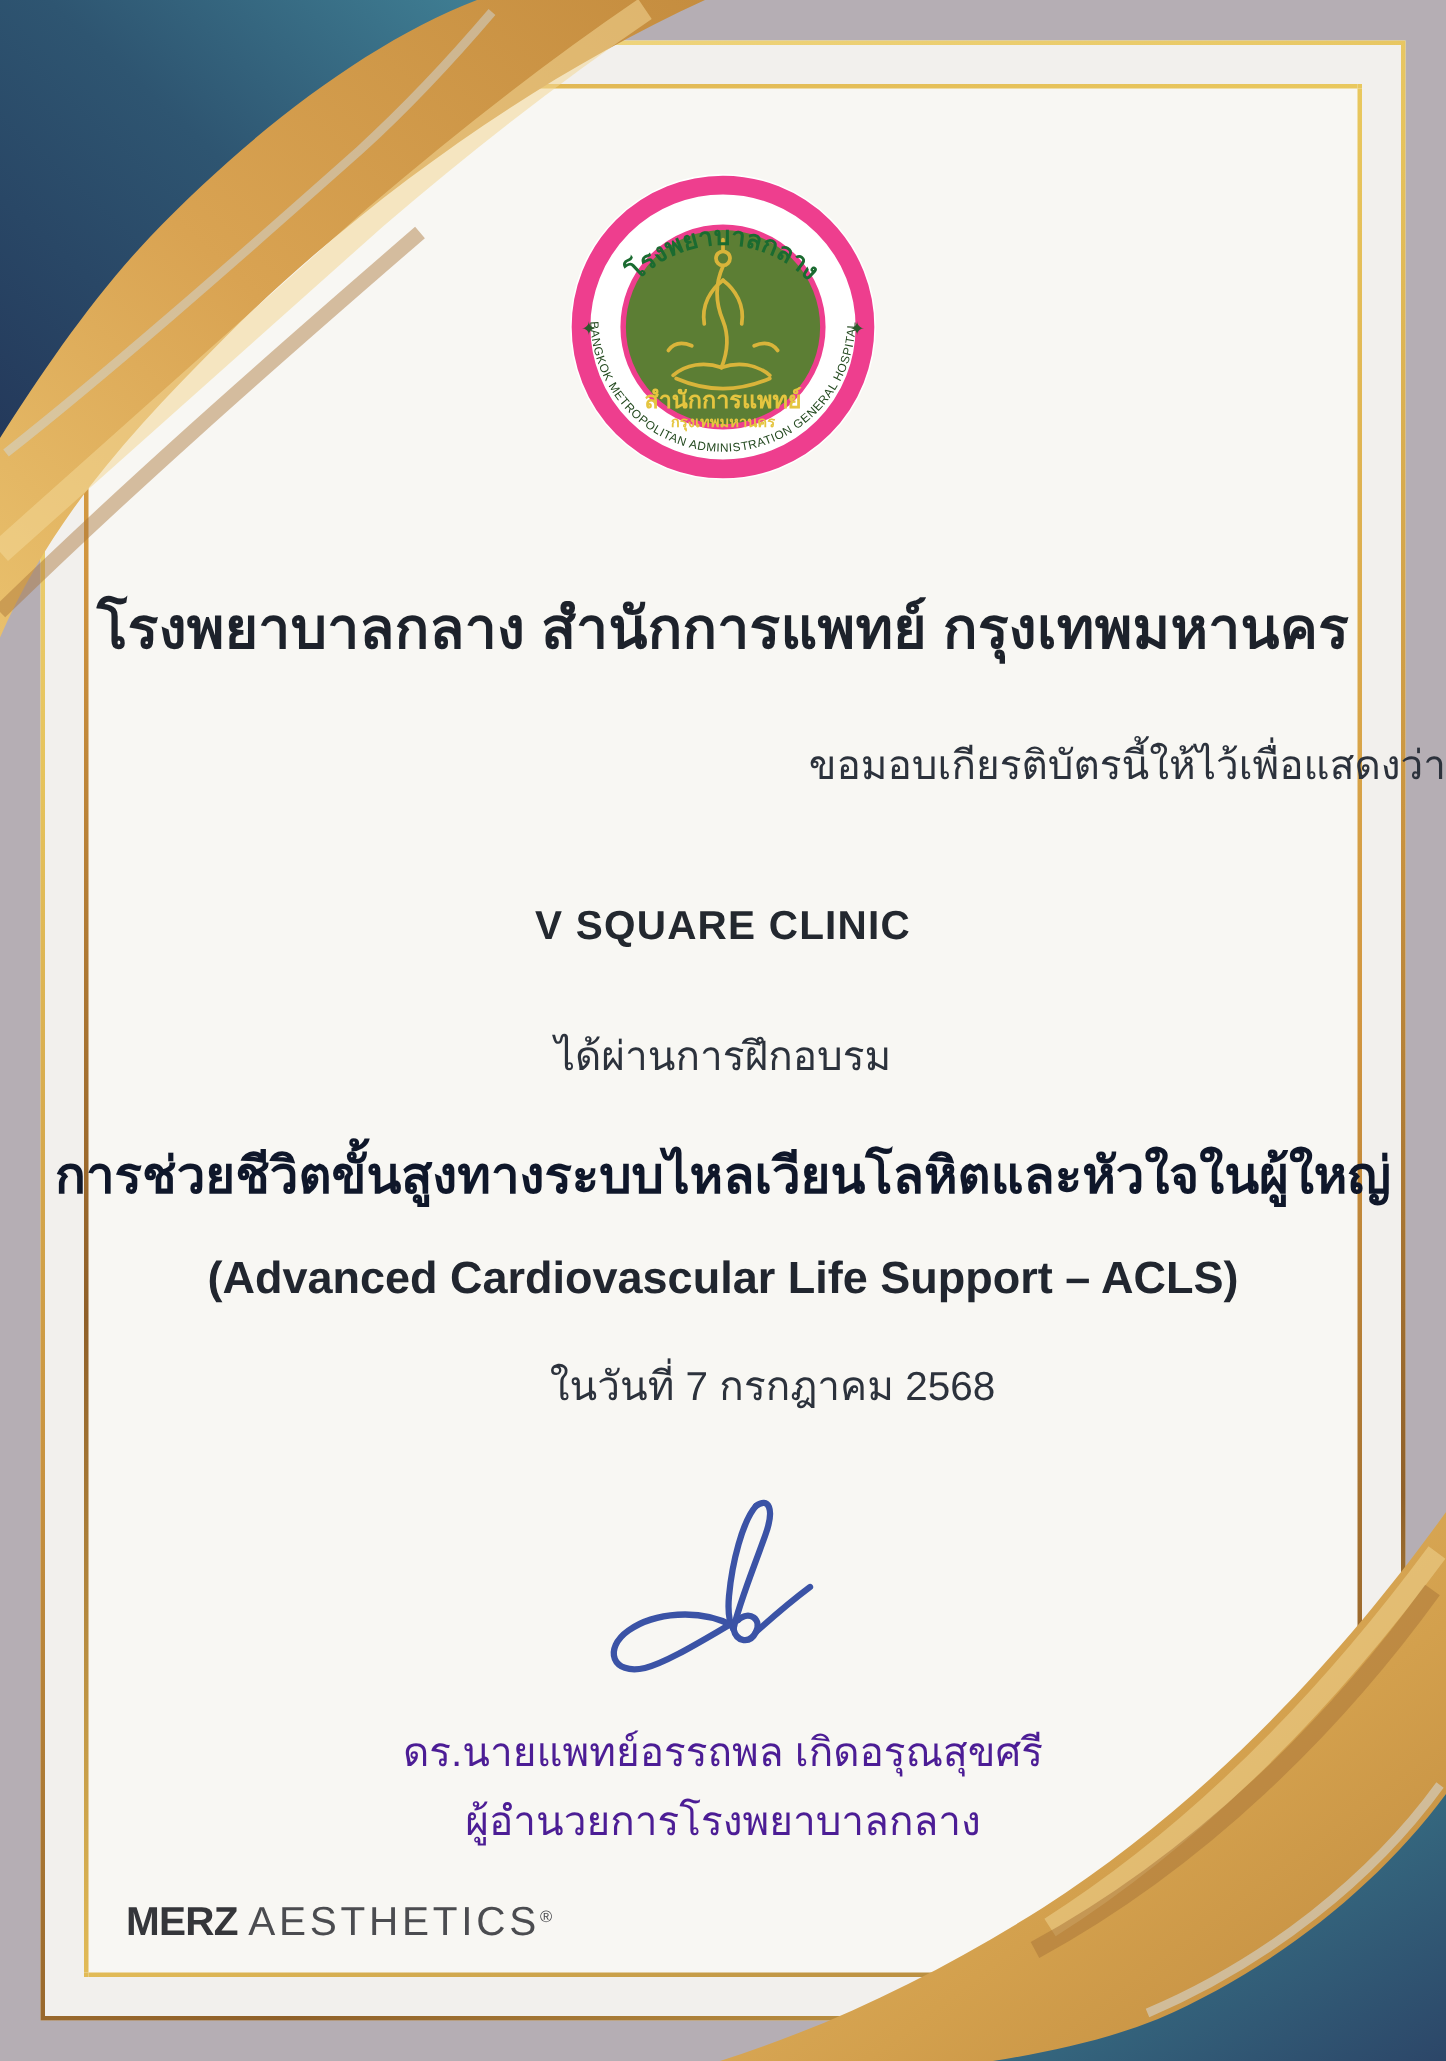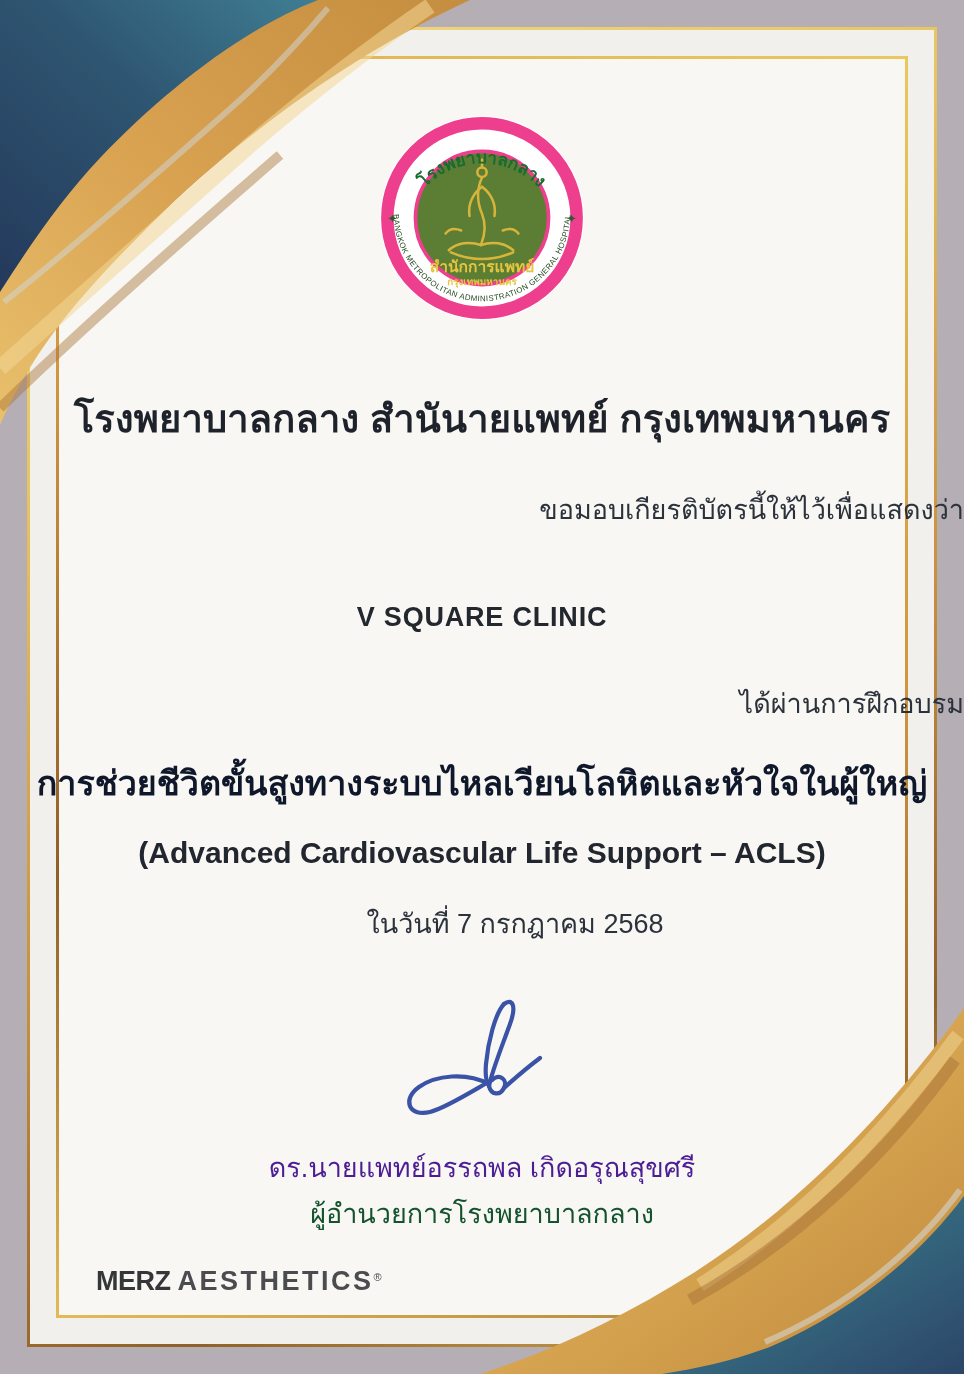--- a/index.html
+++ b/index.html
@@ -26,33 +26,33 @@
     z-index:1;
   }
   .waves{position:absolute;inset:0;z-index:2;pointer-events:none;}
   .content{position:absolute;inset:0;z-index:3;}
 
   .line{position:absolute;left:0;width:100%;text-align:center;color:#272d37;}
   .t-title        {top:388px;font-size:38px;font-weight:700;color:#1d222b;letter-spacing:.2px;}
   .t-presented    {top:488px;font-size:27px;color:#2c323c;text-align:right;}
   .t-recipient    {top:548px;font-size:33px;font-weight:700;color:#21262f;}
   .t-org          {top:602px;font-size:27px;font-weight:700;letter-spacing:.8px;color:#23282f;}
-  .t-completion   {top:682px;font-size:27px;color:#2c323c;text-align:right;}
+  .t-completion   {top:682px;font-size:27px;color:#2c323c;}
   .t-course-th    {top:756px;font-size:34px;font-weight:700;color:#0f172a;}
   .t-course-en    {top:836px;font-size:30px;font-weight:700;color:#21262f;}
   .t-date         {top:902px;font-size:27px;color:#2c323c;margin-left:33px;}
   .t-signer-name  {top:1146px;font-size:27px;color:#4c1d95;}
-  .t-signer-title {top:1192px;font-size:27px;color:#14532d;}
+  .t-signer-title {top:1192px;font-size:27px;color:#4c1d95;}
 
   .logo{position:absolute;top:114px;left:50%;transform:translateX(-50%);width:208px;height:208px;}
   .signature{position:absolute;top:996px;left:50%;transform:translateX(-50%);width:180px;height:142px;}
 
   .merz{position:absolute;left:84px;top:1266px;white-space:nowrap;}
-  .merz-brand{font-size:27px;font-weight:700;letter-spacing:-.5px;color:#35363a;margin-left:12px;}
-  .merz-suffix{font-size:27px;font-weight:700;letter-spacing:2.5px;color:#4b4c50;margin-left:7px;}
+  .merz-brand{font-size:27px;font-weight:700;letter-spacing:-.5px;color:#35363a;}
+  .merz-suffix{font-size:27px;font-weight:400;letter-spacing:2.5px;color:#4b4c50;margin-left:7px;}
   .merz-reg{font-size:11px;color:#4b4c50;vertical-align:9px;}
 </style>
 </head>
 <body>
 
 <div class="page">
 
   <div class="frame-outer"></div>
   <div class="frame-inner"></div>
 
@@ -126,21 +126,21 @@
       <text font-size="16.5" font-weight="700" fill="#1a6b30">
         <textPath href="#arcTop" startOffset="50%" text-anchor="middle">โรงพยาบาลกลาง</textPath>
       </text>
       <text font-size="7.6" letter-spacing="0.4" fill="#23491f">
         <textPath href="#arcBottom" startOffset="50%" text-anchor="middle">BANGKOK METROPOLITAN ADMINISTRATION GENERAL HOSPITAL</textPath>
       </text>
       <text x="14" y="105" text-anchor="middle" font-size="12" fill="#2c5a2c">✦</text>
       <text x="186" y="105" text-anchor="middle" font-size="12" fill="#2c5a2c">✦</text>
     </svg>
 
-    <div class="line t-title">โรงพยาบาลกลาง สำนันายแพทย์ กรุงเทพมหานคร</div>
+    <div class="line t-title">โรงพยาบาลกลาง สำนักการแพทย์ กรุงเทพมหานคร</div>
     <div class="line t-presented">ขอมอบเกียรติบัตรนี้ให้ไว้เพื่อแสดงว่า</div>
     <div class="line t-org">V SQUARE CLINIC</div>
     <div class="line t-completion">ได้ผ่านการฝึกอบรม</div>
     <div class="line t-course-th">การช่วยชีวิตขั้นสูงทางระบบไหลเวียนโลหิตและหัวใจในผู้ใหญ่</div>
     <div class="line t-course-en">(Advanced Cardiovascular Life Support – ACLS)</div>
     <div class="line t-date">ในวันที่ 7 กรกฎาคม 2568</div>
 
     <svg class="signature" viewBox="0 0 180 142">
       <g fill="none" stroke="#3b53a6" stroke-width="4.2" stroke-linecap="round">
         <path d="M112,8 C120,2 125,9 118,28 C109,53 100,75 97,90"></path>

